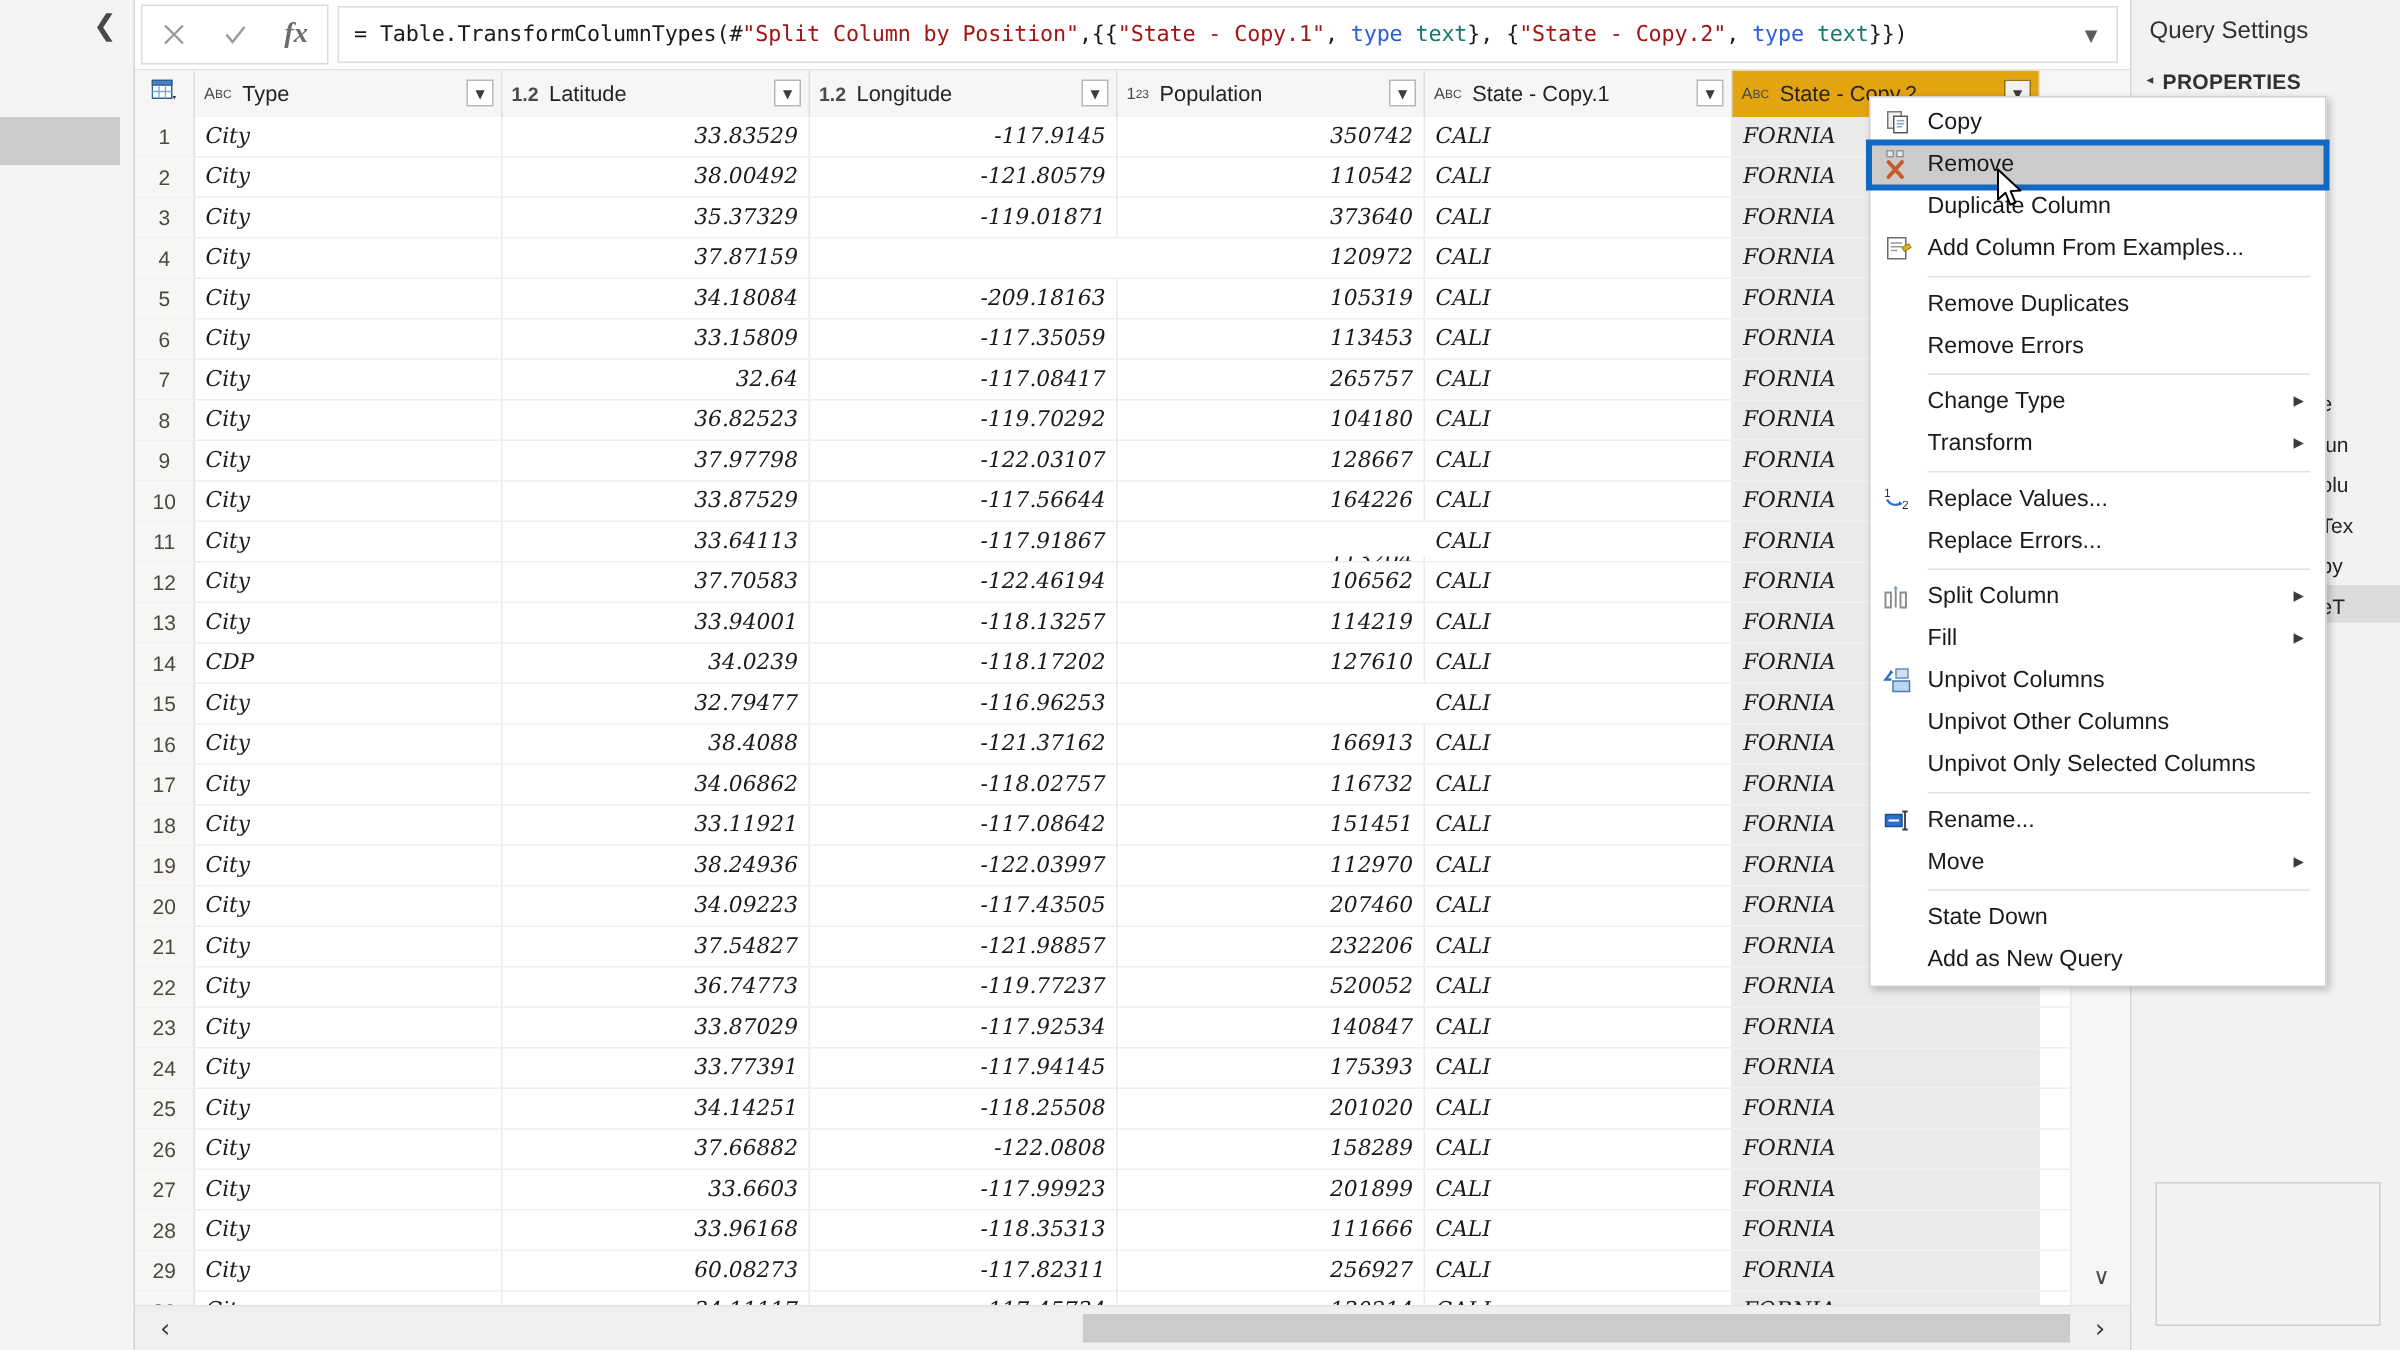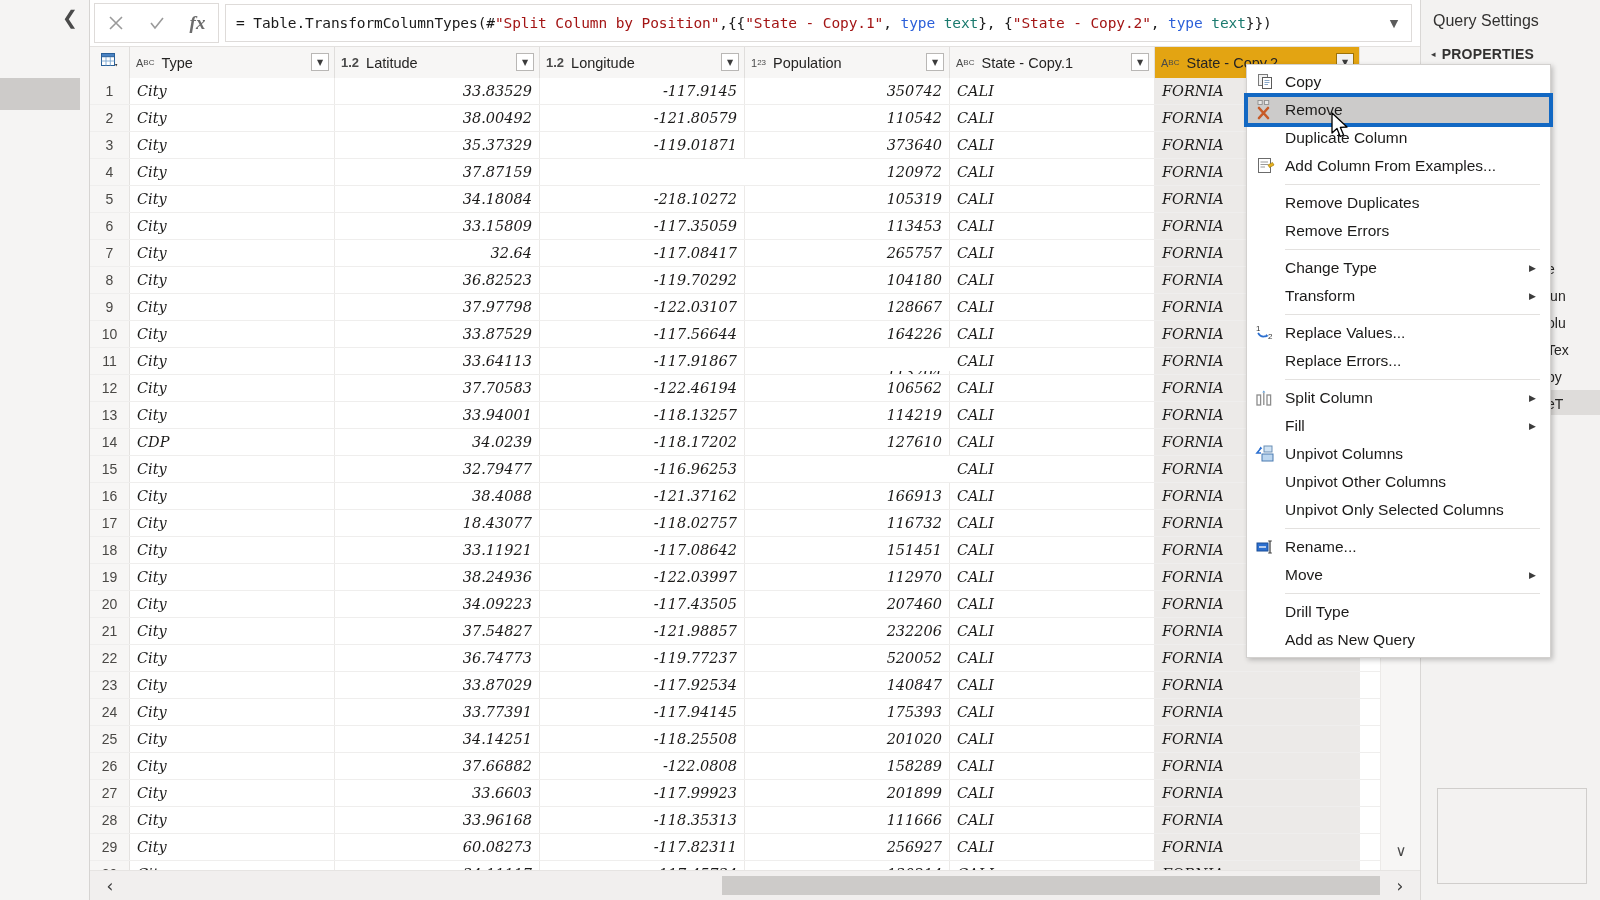--- a/index.html
+++ b/index.html
@@ -387,21 +387,21 @@
           <div class="cell num" style="width: 205px;">37.87159</div>
           <div class="cell num" style="width: 205px; margin-top: 44px;">-122.27275</div>
           <div class="cell num" style="width: 205px;">120972</div>
           <div class="cell txt" style="width: 205px;">CALI</div>
           <div class="cell txt sel-col" style="width: 205px;">FORNIA</div>
         </div>
         <div class="row">
           <div class="cell rownum">5</div>
           <div class="cell txt" style="width: 205px;">City</div>
           <div class="cell num" style="width: 205px;">34.18084</div>
-          <div class="cell num" style="width: 205px;">-218.10272</div>
+          <div class="cell num" style="width: 205px;">-209.18163</div>
           <div class="cell num" style="width: 205px;">105319</div>
           <div class="cell txt" style="width: 205px;">CALI</div>
           <div class="cell txt sel-col" style="width: 205px;">FORNIA</div>
         </div>
         <div class="row">
           <div class="cell rownum">6</div>
           <div class="cell txt" style="width: 205px;">City</div>
           <div class="cell num" style="width: 205px;">33.15809</div>
           <div class="cell num" style="width: 205px;">-117.35059</div>
           <div class="cell num" style="width: 205px;">113453</div>
@@ -494,21 +494,21 @@
           <div class="cell txt" style="width: 205px;">City</div>
           <div class="cell num" style="width: 205px;">38.4088</div>
           <div class="cell num" style="width: 205px;">-121.37162</div>
           <div class="cell num" style="width: 205px;">166913</div>
           <div class="cell txt" style="width: 205px;">CALI</div>
           <div class="cell txt sel-col" style="width: 205px;">FORNIA</div>
         </div>
         <div class="row">
           <div class="cell rownum">17</div>
           <div class="cell txt" style="width: 205px;">City</div>
-          <div class="cell num" style="width: 205px;">18.43077</div>
+          <div class="cell num" style="width: 205px;">34.06862</div>
           <div class="cell num" style="width: 205px;">-118.02757</div>
           <div class="cell num" style="width: 205px;">116732</div>
           <div class="cell txt" style="width: 205px;">CALI</div>
           <div class="cell txt sel-col" style="width: 205px;">FORNIA</div>
         </div>
         <div class="row">
           <div class="cell rownum">18</div>
           <div class="cell txt" style="width: 205px;">City</div>
           <div class="cell num" style="width: 205px;">33.11921</div>
           <div class="cell num" style="width: 205px;">-117.08642</div>
@@ -776,21 +776,21 @@
         <span class="lbl">Rename...</span>
       </div>
       <div class="mi">
         <span class="ic"></span>
         <span class="lbl">Move</span>
         <span class="arrow">▶</span>
       </div>
       <div class="mi-sep"></div>
       <div class="mi">
         <span class="ic"></span>
-        <span class="lbl">Drill Type</span>
+        <span class="lbl">State Down</span>
       </div>
       <div class="mi">
         <span class="ic"></span>
         <span class="lbl">Add as New Query</span>
       </div>
     </div>
 
   <div class="cursor">
     <svg width="22" height="30" viewBox="0 0 22 30">
       <path d="M1,1 L1,21 L6,16.5 L9.2,24.5 L12.6,23 L9.4,15.4 L16,15 Z" fill="#ffffff" stroke="#000000" stroke-width="1.3" stroke-linejoin="round"></path>

